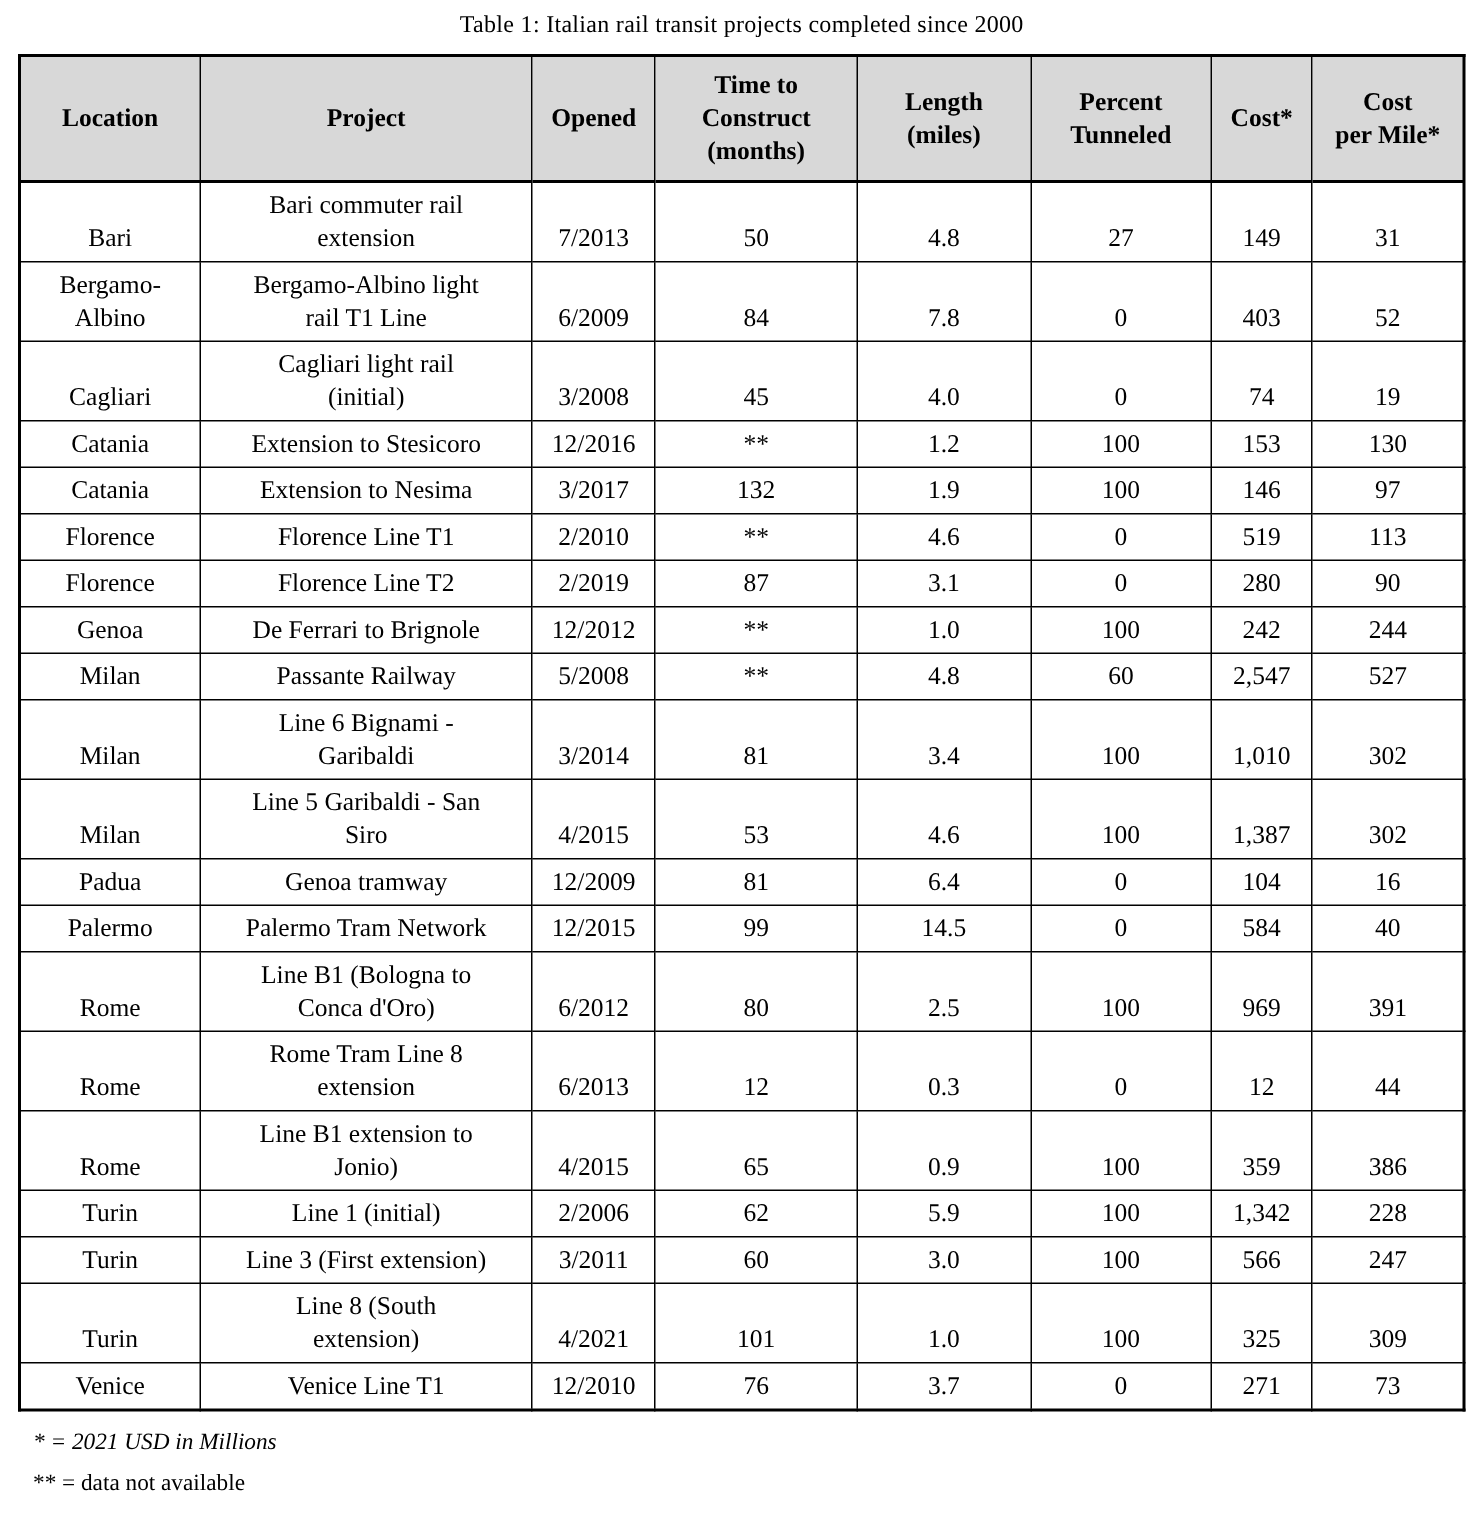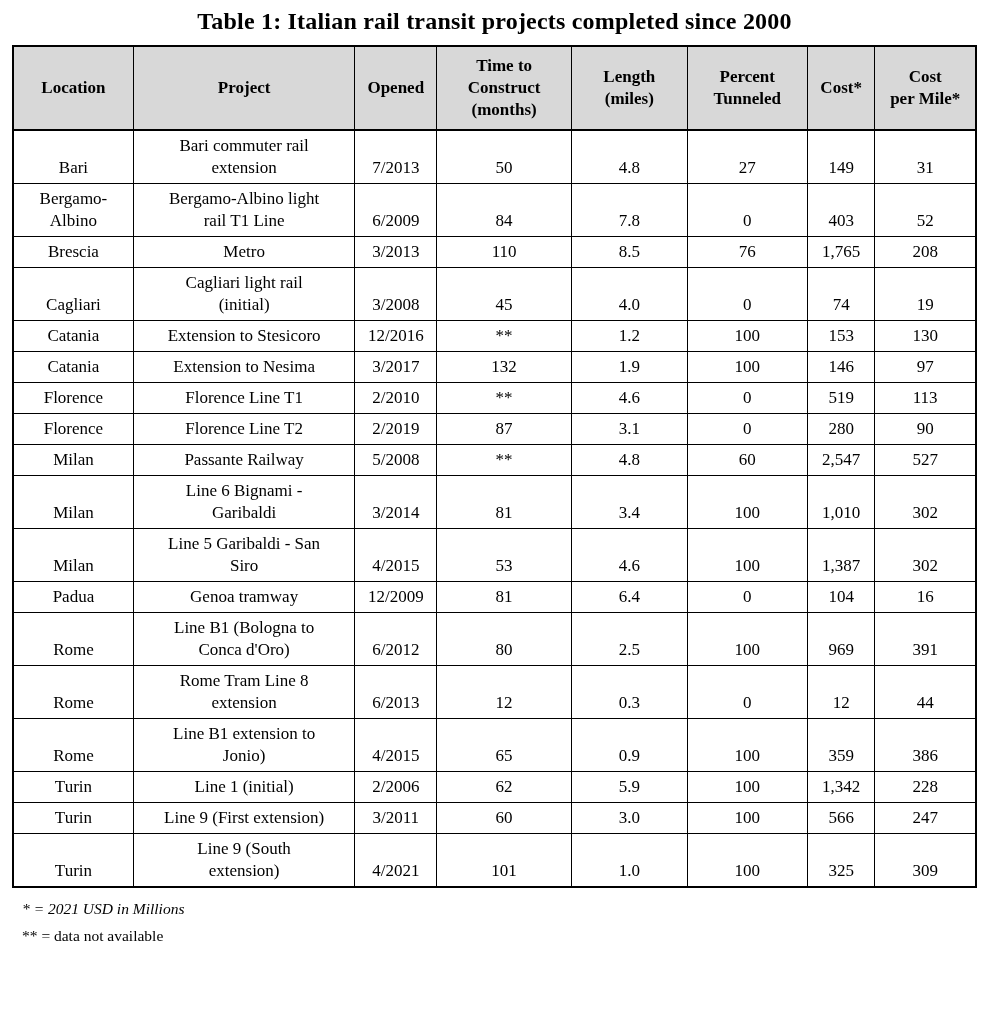--- a/index.html
+++ b/index.html
@@ -10,22 +10,22 @@
     font-family: "Liberation Serif", "DejaVu Serif", serif;
     color: #000000;
   }
   .page {
     width: 989px;
     height: 1024px;
     box-sizing: border-box;
     padding: 6px 12px 0 12px;
   }
   .page-title {
-    font-size: 24px;
-    font-weight: bold;
+    font-size: 16px;
+    font-weight: normal;
     text-align: center;
     margin: 2px 0 10px 0;
     letter-spacing: 0.2px;
   }
   table.data-table {
     width: 965px;
     border-collapse: collapse;
     table-layout: fixed;
     border: 2px solid #000;
   }
@@ -118,30 +118,20 @@
           <td>Bergamo-Albino light
 rail T1 Line</td>
           <td>6/2009</td>
           <td>84</td>
           <td>7.8</td>
           <td>0</td>
           <td>403</td>
           <td>52</td>
         </tr>
         <tr>
-          <td>Brescia</td>
-          <td>Metro</td>
-          <td>3/2013</td>
-          <td>110</td>
-          <td>8.5</td>
-          <td>76</td>
-          <td>1,765</td>
-          <td>208</td>
-        </tr>
-        <tr>
           <td>Cagliari</td>
           <td>Cagliari light rail
 (initial)</td>
           <td>3/2008</td>
           <td>45</td>
           <td>4.0</td>
           <td>0</td>
           <td>74</td>
           <td>19</td>
         </tr>
@@ -177,20 +167,30 @@
         </tr>
         <tr>
           <td>Florence</td>
           <td>Florence Line T2</td>
           <td>2/2019</td>
           <td>87</td>
           <td>3.1</td>
           <td>0</td>
           <td>280</td>
           <td>90</td>
+        </tr>
+        <tr>
+          <td>Genoa</td>
+          <td>De Ferrari to Brignole</td>
+          <td>12/2012</td>
+          <td>**</td>
+          <td>1.0</td>
+          <td>100</td>
+          <td>242</td>
+          <td>244</td>
         </tr>
         <tr>
           <td>Milan</td>
           <td>Passante Railway</td>
           <td>5/2008</td>
           <td>**</td>
           <td>4.8</td>
           <td>60</td>
           <td>2,547</td>
           <td>527</td>
@@ -221,20 +221,30 @@
           <td>Padua</td>
           <td>Genoa tramway</td>
           <td>12/2009</td>
           <td>81</td>
           <td>6.4</td>
           <td>0</td>
           <td>104</td>
           <td>16</td>
         </tr>
         <tr>
+          <td>Palermo</td>
+          <td>Palermo Tram Network</td>
+          <td>12/2015</td>
+          <td>99</td>
+          <td>14.5</td>
+          <td>0</td>
+          <td>584</td>
+          <td>40</td>
+        </tr>
+        <tr>
           <td>Rome</td>
           <td>Line B1 (Bologna to
 Conca d'Oro)</td>
           <td>6/2012</td>
           <td>80</td>
           <td>2.5</td>
           <td>100</td>
           <td>969</td>
           <td>391</td>
         </tr>
@@ -265,39 +275,49 @@
           <td>Line 1 (initial)</td>
           <td>2/2006</td>
           <td>62</td>
           <td>5.9</td>
           <td>100</td>
           <td>1,342</td>
           <td>228</td>
         </tr>
         <tr>
           <td>Turin</td>
-          <td>Line 9 (First extension)</td>
+          <td>Line 3 (First extension)</td>
           <td>3/2011</td>
           <td>60</td>
           <td>3.0</td>
           <td>100</td>
           <td>566</td>
           <td>247</td>
         </tr>
         <tr>
           <td>Turin</td>
-          <td>Line 9 (South
+          <td>Line 8 (South
 extension)</td>
           <td>4/2021</td>
           <td>101</td>
           <td>1.0</td>
           <td>100</td>
           <td>325</td>
           <td>309</td>
         </tr>
+        <tr>
+          <td>Venice</td>
+          <td>Venice Line T1</td>
+          <td>12/2010</td>
+          <td>76</td>
+          <td>3.7</td>
+          <td>0</td>
+          <td>271</td>
+          <td>73</td>
+        </tr>
       </tbody>
   </table>
 
   <div class="footnotes">
     <div class="footnote-italic">* = 2021 USD in Millions</div>
     <div>** = data not available</div>
   </div>
 
 </div>
 

